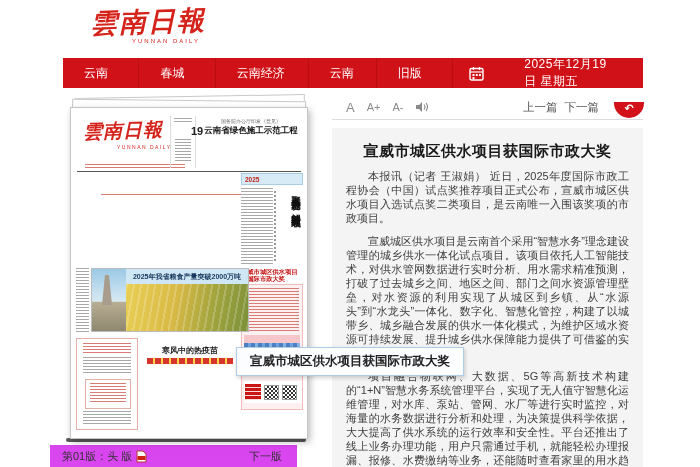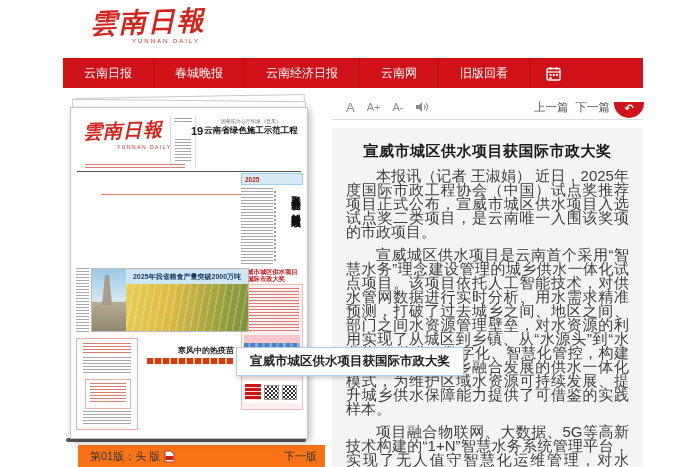--- a/index.html
+++ b/index.html
@@ -50,44 +50,44 @@
   .photo{left:20px;top:160px;width:158px;height:64px;border:1px solid #bbb;box-sizing:border-box;}
   .ph-left{left:0;top:0;width:34px;height:100%;
      background:linear-gradient(#9cc9e6 0%,#d7e9f3 52%,#b7ae93 54%,#8f876f 100%);}
   .ph-mon{left:10px;top:6px;width:10px;height:30px;background:#a89d8d;clip-path:polygon(30% 0,70% 0,100% 100%,0 100%);}
   .ph-cap{left:34px;top:0;width:122px;height:15px;background:#cfe7f5;color:#17365c;font-size:7px;font-weight:bold;
           line-height:15px;text-align:center;white-space:nowrap;overflow:hidden;}
   .ph-img{left:34px;top:15px;width:122px;height:47px;
      background:repeating-linear-gradient(100deg,rgba(255,255,255,.20) 0 2px,transparent 2px 7px),
        linear-gradient(100deg,#e9cf55 0%,#d9b945 40%,#a3a53e 70%,#7c9139 100%);}
   .boxl{left:5px;top:230px;width:62px;height:92px;border:1px solid #e5b0a8;box-sizing:border-box;}
-  .mid-head{left:88px;top:237px;width:94px;text-align:center;font-size:8px;font-weight:bold;color:#222;white-space:nowrap;}
+  .mid-head{left:72px;top:237px;width:94px;text-align:center;font-size:8px;font-weight:bold;color:#222;white-space:nowrap;}
   .banner{left:76px;top:250px;width:86px;height:6px;background:#d5352a;
      background-image:repeating-linear-gradient(90deg,transparent 0 6px,#f7d74a 6px 8px);}
   .redsq{width:16px;height:16px;background:#cc1512;
      background-image:repeating-linear-gradient(to bottom,transparent 0 3px,rgba(255,255,255,.85) 3px 4px);}
   .stackbar{position:absolute;left:66px;top:438px;width:240px;height:4px;background:#5a5a5a;border-radius:2px;}
-  .pager{position:absolute;left:78px;top:445px;width:247px;height:22px;background:#f97316;
+  .pager{position:absolute;left:50px;top:445px;width:247px;height:22px;background:#d946ef;
          display:flex;align-items:center;font-size:11px;color:#333;}
   .pager .pl{padding-left:12px;display:flex;align-items:center;gap:4px;}
-  .pager .pr{margin-left:auto;padding-right:8px;cursor:pointer;}
+  .pager .pr{margin-left:auto;padding-right:15px;cursor:pointer;}
   
   .toolbar{position:absolute;left:332px;top:95px;width:311px;height:24px;background:#fff;
            border-bottom:1px solid #dcdcdc;display:flex;align-items:center;color:#8a8a8a;}
   .toolbar .fz{margin-left:14px;margin-right:12px;font-size:13px;cursor:pointer;}
   .toolbar .fz.s{font-size:11px;margin-left:0;}
-  .toolbar .nav2{margin-left:auto;margin-right:33px;font-size:11.5px;color:#555;display:flex;gap:7px;justify-content:center;}
+  .toolbar .nav2{margin-left:auto;margin-right:44px;font-size:11.5px;color:#555;display:flex;gap:7px;justify-content:center;}
   .toolbar .nav2 span{cursor:pointer;}
   .backbtn{position:absolute;left:614px;top:102px;width:30px;height:16px;background:#d2111a;
            border-radius:0 0 16px 16px;display:flex;align-items:flex-start;justify-content:center;
            color:#fff;font-size:11px;font-weight:bold;cursor:pointer;z-index:5;line-height:12px;}
   .panel{position:absolute;left:332px;top:128px;width:311px;height:339px;background:#f4f4f5;
          box-sizing:border-box;padding:8px 14px 0 14px;}
   .panel h1{margin:6px 0 8px 0;text-align:center;font-size:15px;color:#1a1a1a;letter-spacing:.5px;}
-  .panel p{margin:0 0 9px 0;font-size:15px;line-height:14px;color:#3d3d3d;text-align:justify;text-indent:2em;}
+  .panel p{margin:0 0 9px 0;font-size:11px;line-height:14px;color:#3d3d3d;text-align:justify;text-indent:2em;}
   
   .tooltip{position:absolute;left:236px;top:347px;z-index:99;background:#fcfdff;border:1px solid #aecbe8;
            padding:5px 13px;font-size:12.5px;font-weight:bold;color:#222;white-space:nowrap;
            box-shadow:1px 2px 4px rgba(0,0,0,.18);}
   svg{display:block;}
 </style>
 </head>
 <body>
 
 <div class="logo">
@@ -106,20 +106,21 @@
       <rect x="1" y="2.5" width="13" height="11.5" rx="1.5" fill="none" stroke="#fff" stroke-width="1.4"></rect>
       <line x1="1" y1="6" x2="14" y2="6" stroke="#fff" stroke-width="1.2"></line>
       <line x1="4.5" y1="1" x2="4.5" y2="4" stroke="#fff" stroke-width="1.4"></line>
       <line x1="10.5" y1="1" x2="10.5" y2="4" stroke="#fff" stroke-width="1.4"></line>
       <rect x="3.5" y="8" width="2" height="2" fill="#fff"></rect>
         <rect x="6.8" y="8" width="2" height="2" fill="#fff"></rect>
       <rect x="10" y="8" width="2" height="2" fill="#fff"></rect>
         <rect x="3.5" y="11" width="2" height="2" fill="#fff"></rect>
     </svg>
   </div>
+  <div class="date">2025年12月19日 星期五</div>
 </div>
 
 <div class="sheet" style="left:75px;top:96px;width:228px;transform:rotate(-1deg);"></div>
 <div class="sheet" style="left:72px;top:100px;width:232px;transform:rotate(.6deg);"></div>
 
 <div class="paper">
 
   <div class="mh">
     <span class="cn">雲南日報</span>
     <span class="en">YUNNAN DAILY</span>

